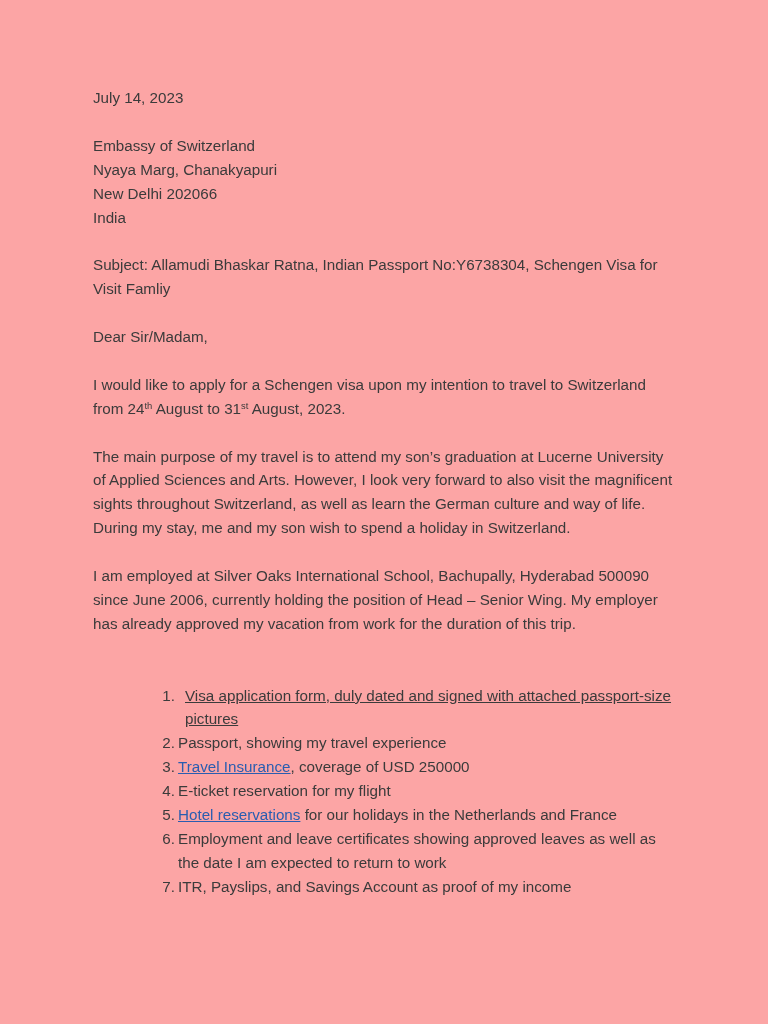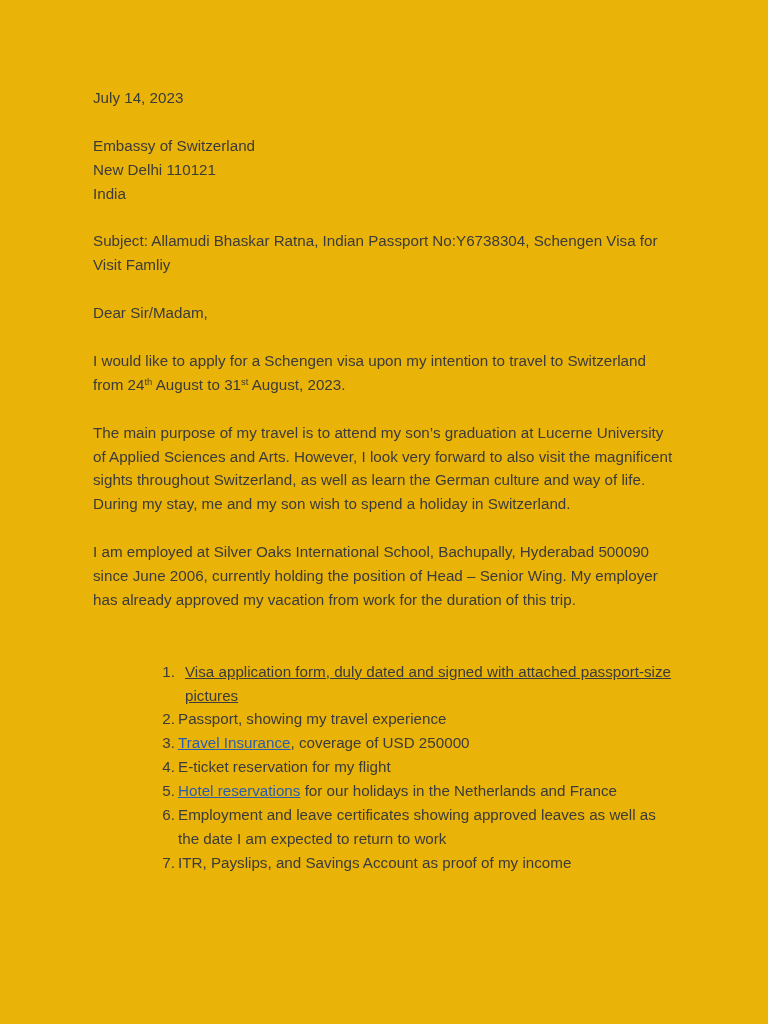--- a/index.html
+++ b/index.html
@@ -7,21 +7,21 @@
     padding: 0;
     background: #ffffff;
   }
   body {
     font-family: "Liberation Sans", sans-serif;
   }
   .page {
     position: relative;
     width: 768px;
     height: 1024px;
-    background: #eab308;
+    background: #fca5a5;
     overflow: hidden;
     box-sizing: border-box;
   }
   .doc-body {
     position: absolute;
     left: 93px;
     top: 86px;
     width: 582px;
     color: #3b3b3b;
     font-size: 15.2px;
@@ -78,21 +78,22 @@
 <body>
 
 <div class="page">
   <div class="doc-body">
 
     <p class="para line">July 14, 2023</p>
 
     <div class="blank"></div>
 
     <p class="para line">Embassy of Switzerland</p>
-    <p class="para line">New Delhi 110121</p>
+    <p class="para line">Nyaya Marg, Chanakyapuri</p>
+    <p class="para line">New Delhi 202066</p>
     <p class="para line">India</p>
 
     <div class="blank"></div>
 
     <p class="para line">Subject: Allamudi Bhaskar Ratna, Indian Passport No:Y6738304, Schengen Visa for Visit Famliy</p>
 
     <div class="blank"></div>
 
     <p class="para line">Dear Sir/Madam,</p>
 

